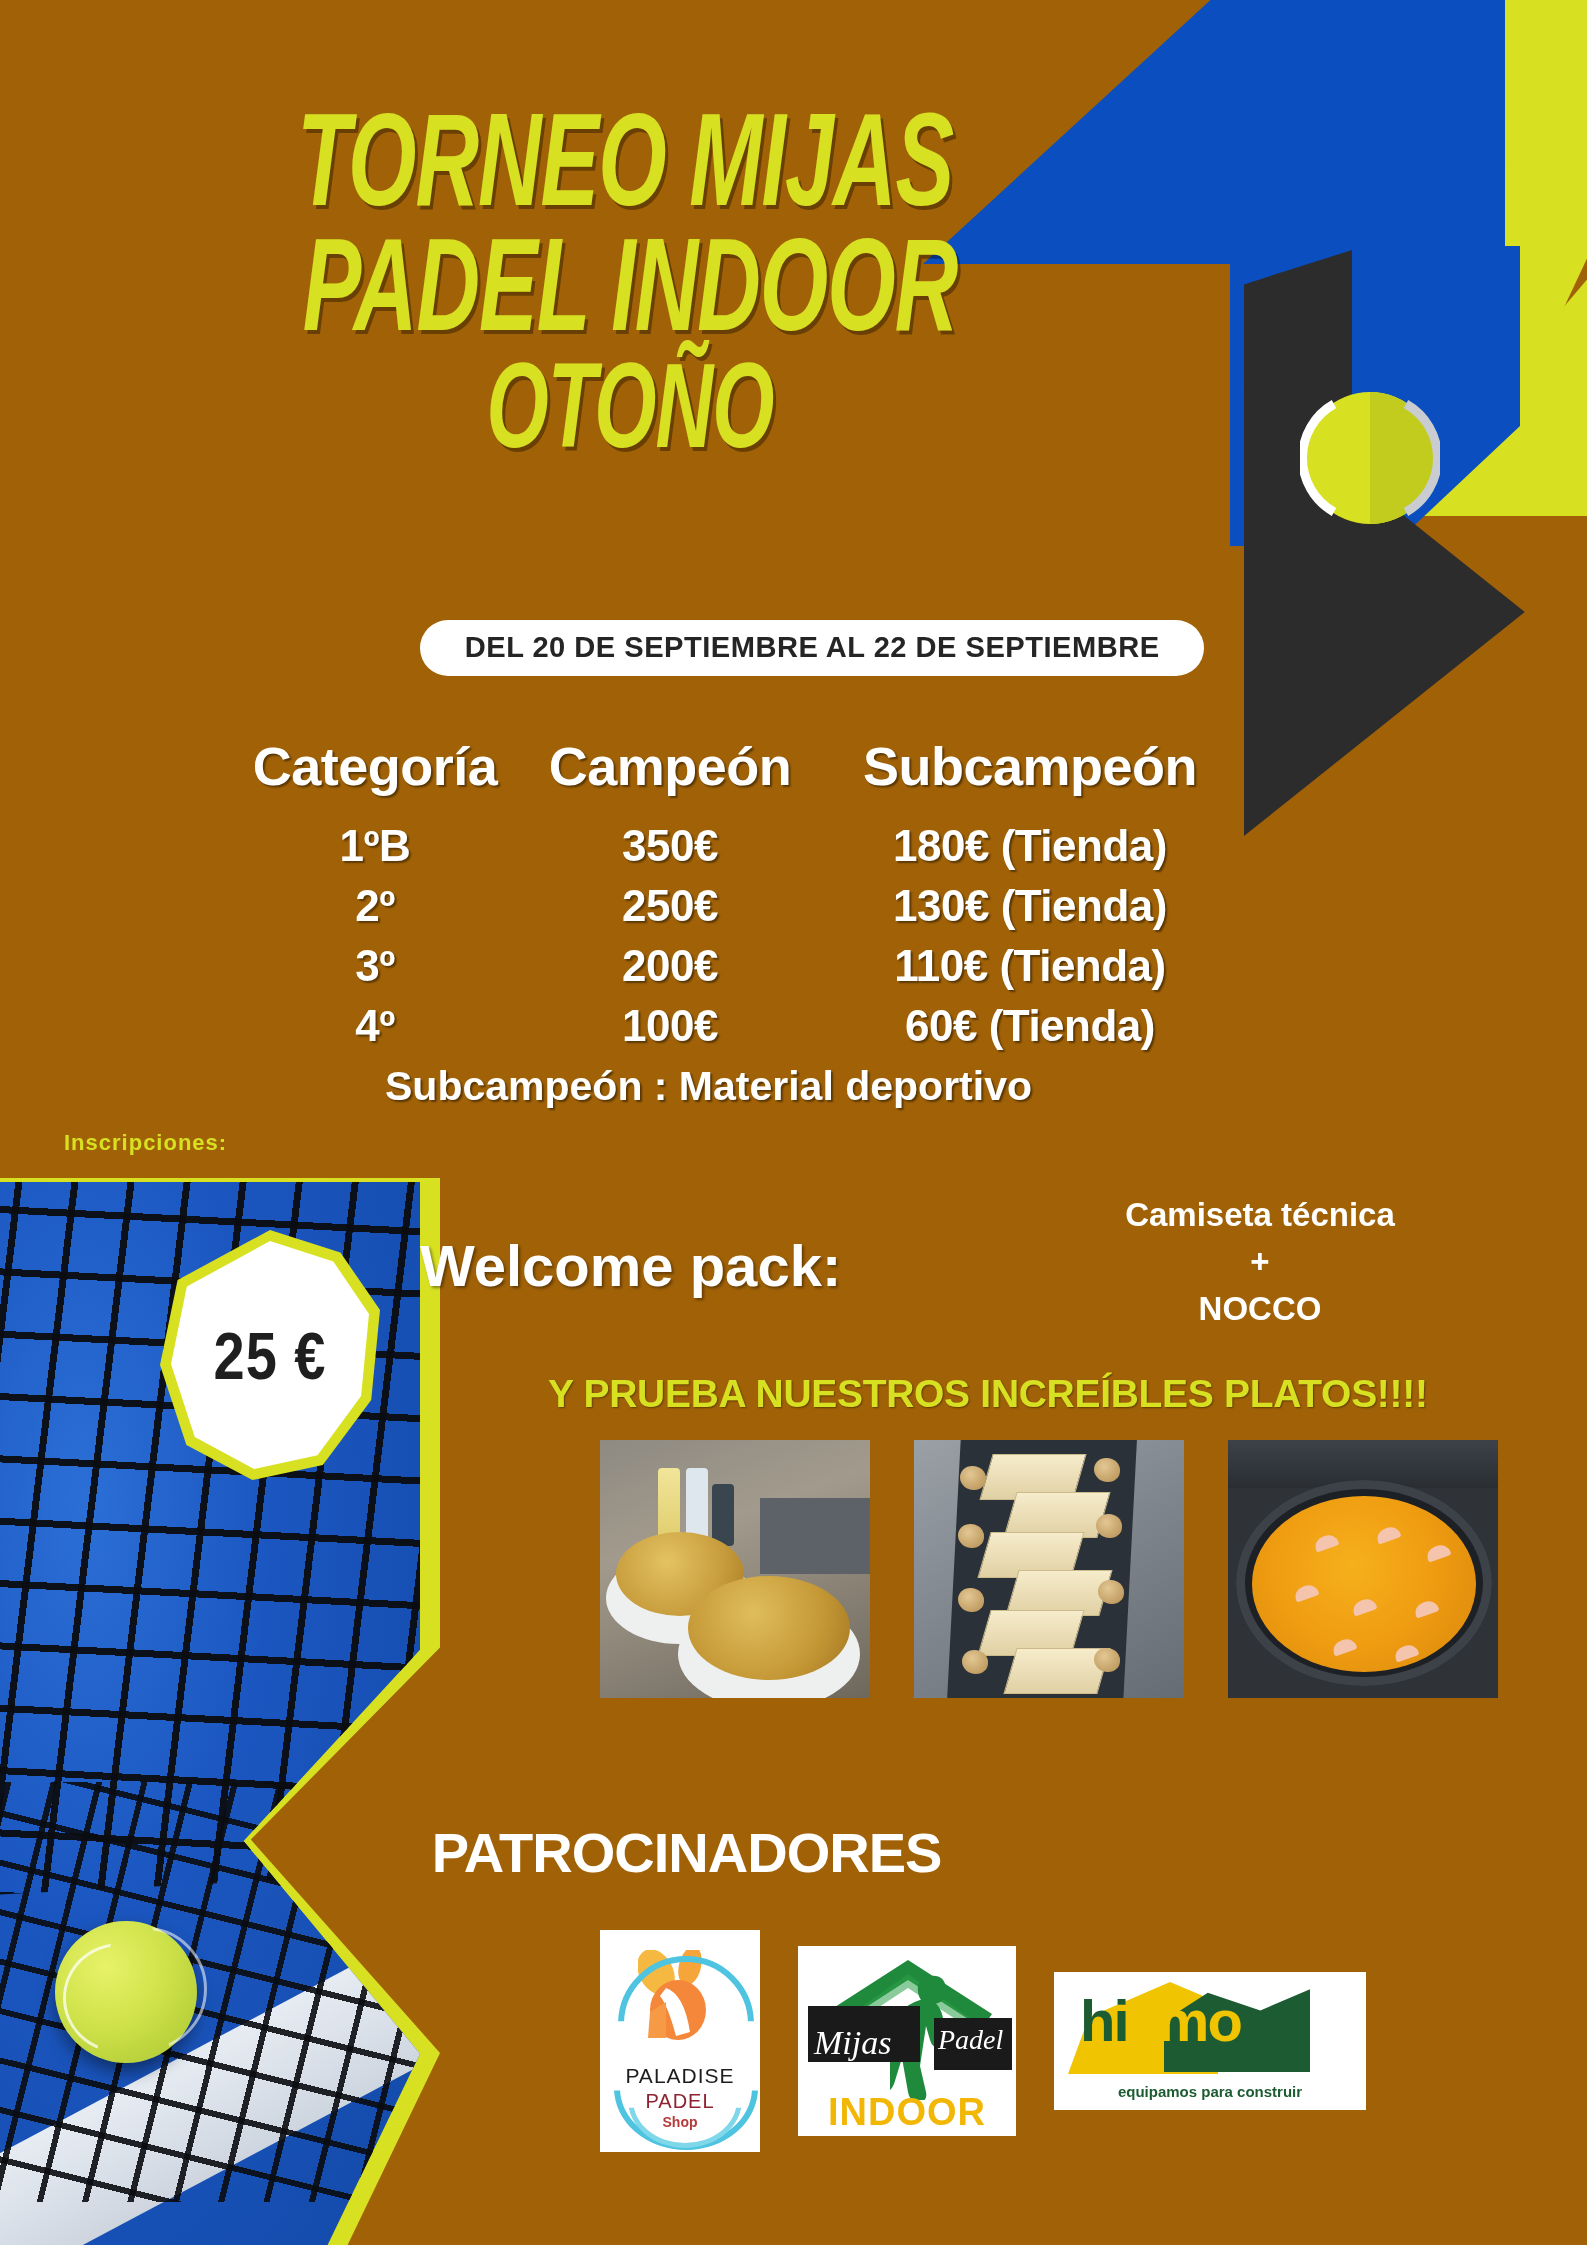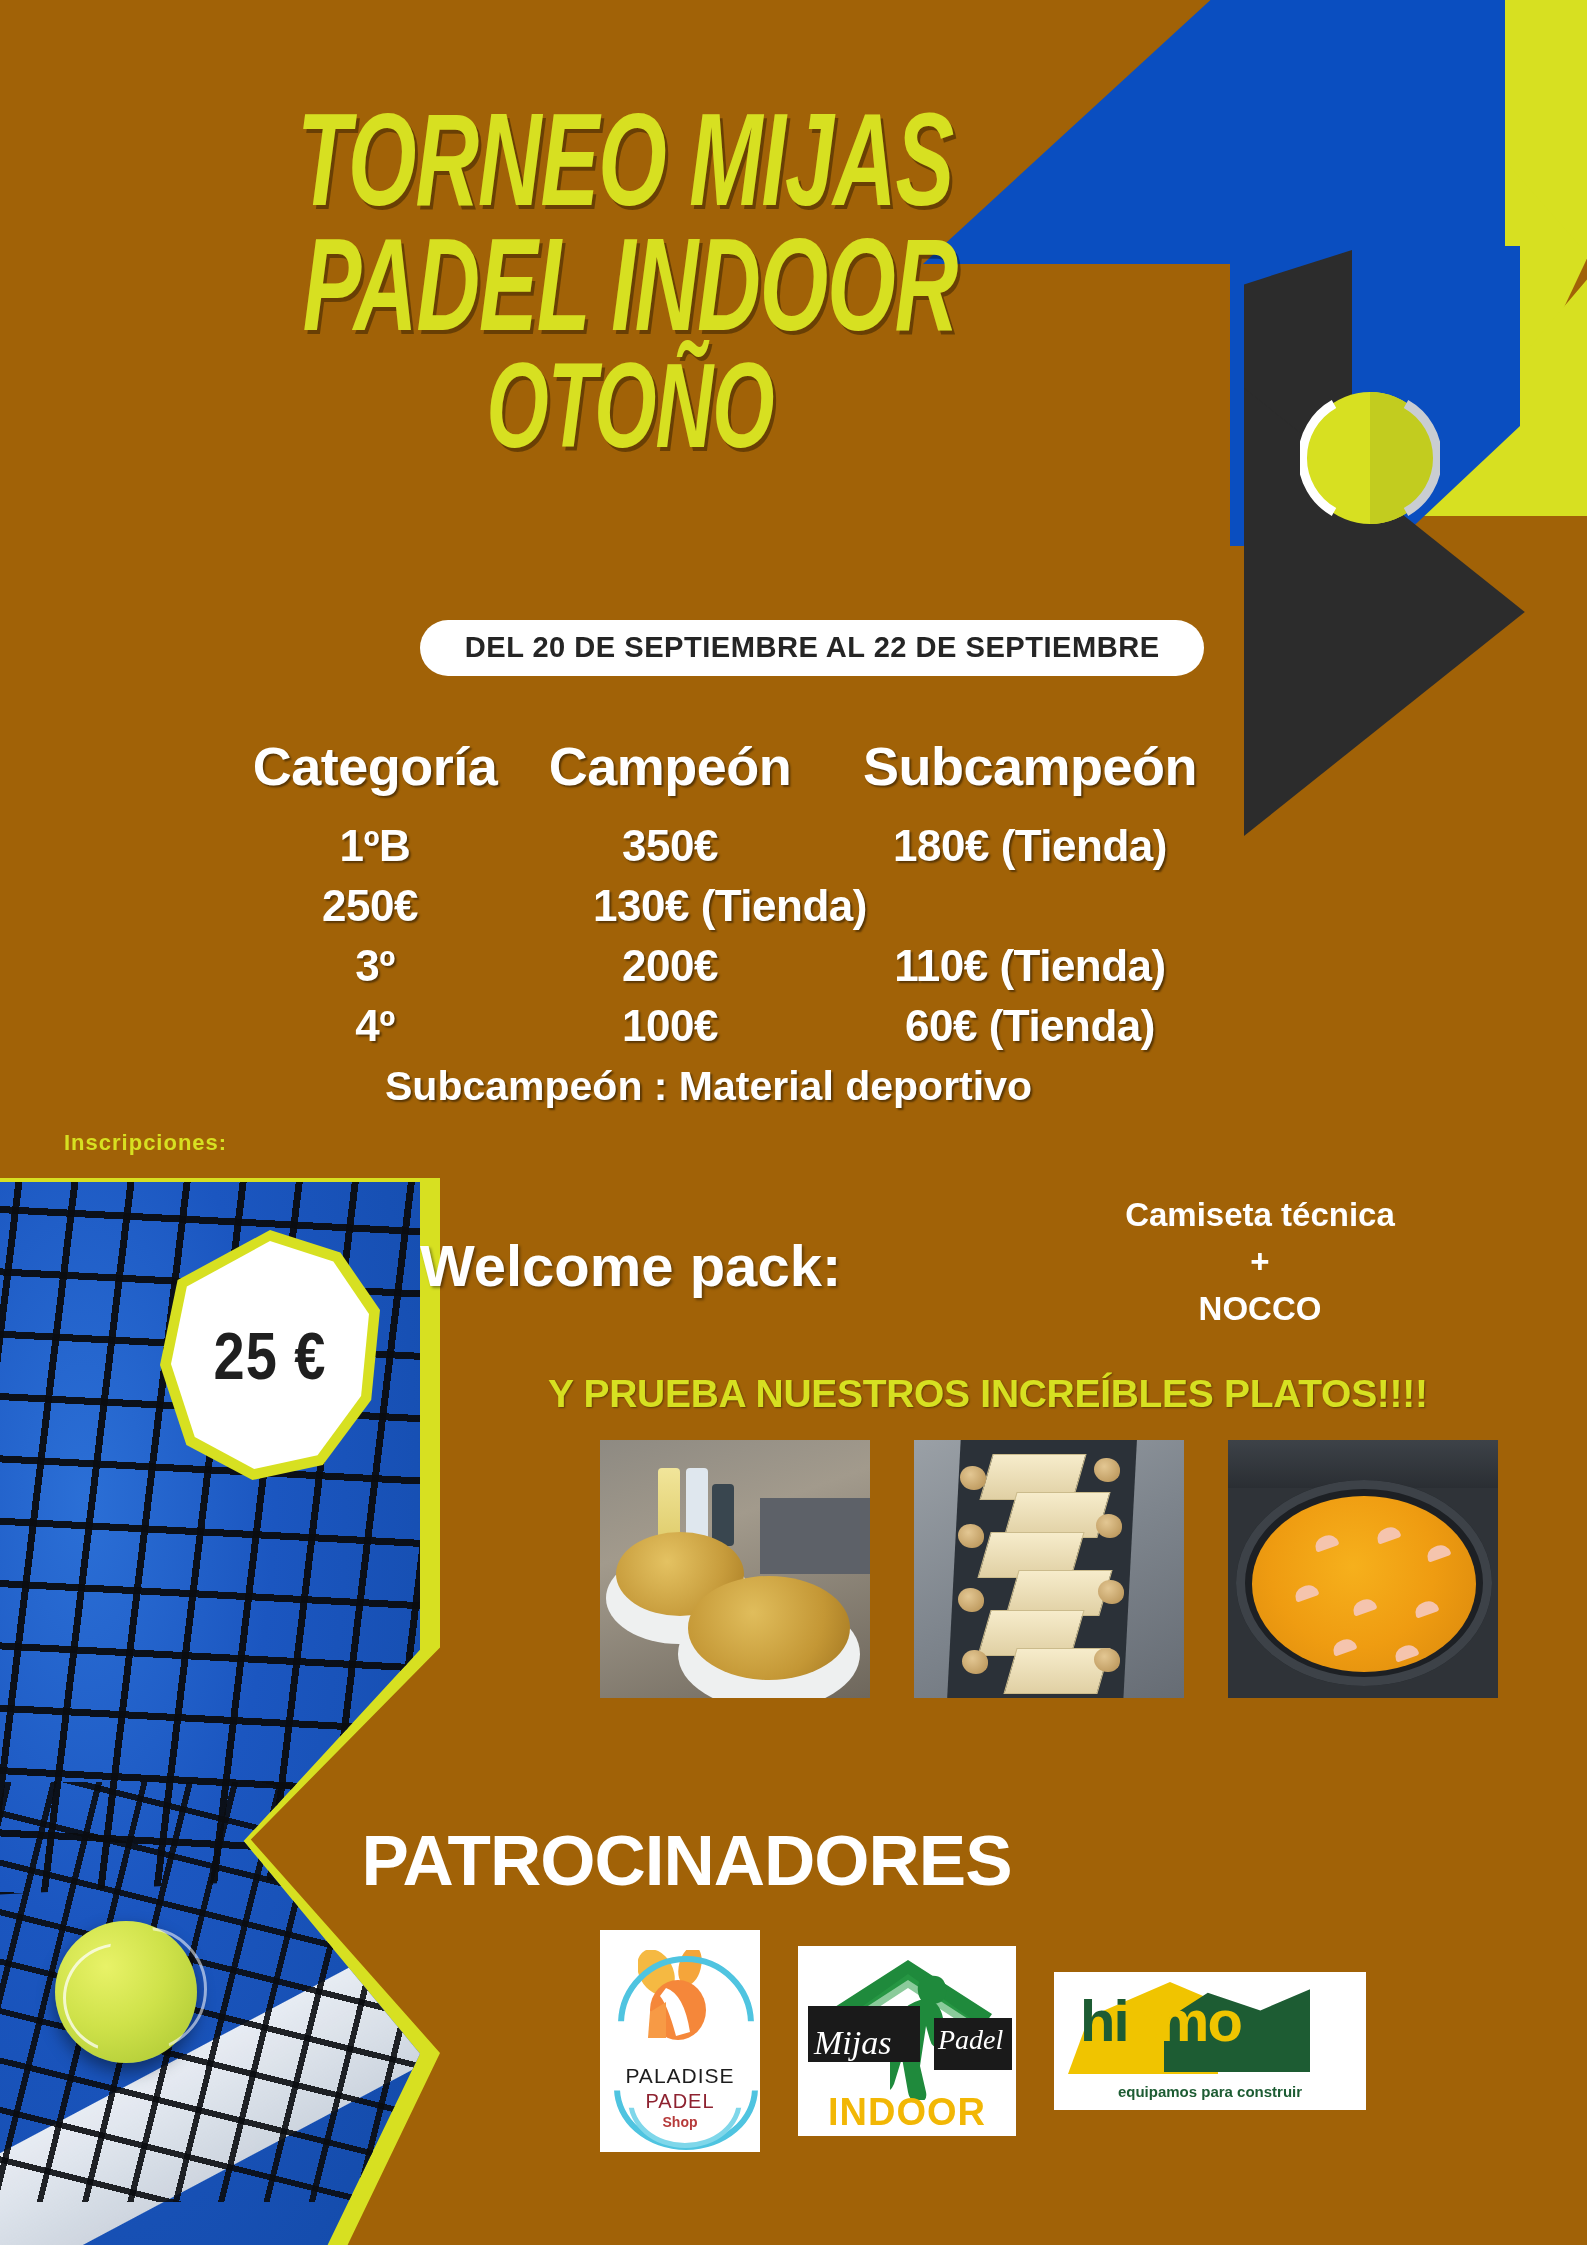--- a/index.html
+++ b/index.html
@@ -239,21 +239,21 @@
   .food-3{background:#2f3338;}
   .food-3 .pan{position:absolute;left:8px;top:40px;width:256px;height:206px;border-radius:50%;background:#1d2024;box-shadow:inset 0 0 0 9px #3d4248;}
   .food-3 .rice{position:absolute;left:24px;top:56px;width:224px;height:176px;border-radius:50%;
     background:radial-gradient(circle at 45% 40%, #f6b01c 0%, #ef9c11 50%, #d8870c 100%);}
   .food-3 .shr{position:absolute;width:24px;height:13px;border-radius:12px 12px 3px 3px;background:#f5c4ad;transform:rotate(-20deg);}
   .food-3 .top{position:absolute;left:0;top:0;width:270px;height:48px;background:linear-gradient(#3d4248,#2a2e33);}
 
   
   .patro{
     position:absolute;left:0;top:1820px;width:1373px;text-align:center;z-index:13;
-    color:#ffffff;font-size:71px;font-weight:bold;letter-spacing:-1px;
+    color:#ffffff;font-size:56px;font-weight:bold;letter-spacing:-1px;
   }
   .logos{position:absolute;left:600px;top:1930px;z-index:13;display:flex;align-items:center;gap:38px;}
 
   .logo{background:#ffffff;position:relative;overflow:hidden;}
   .logo-paladise{width:160px;height:222px;}
   .logo-mijas{width:218px;height:190px;}
   .logo-hiemo{width:312px;height:138px;}
 
   
   .pl-bee{position:absolute;left:38px;top:20px;width:84px;height:90px;}
@@ -317,20 +317,21 @@
       <div class="th c2">Campeón</div>
       <div class="th c3">Subcampeón</div>
     </div>
 
     <div class="trow drow">
       <div class="td c1">1ºB</div>
       <div class="td c2">350€</div>
       <div class="td c3">180€ (Tienda)</div>
     </div>
     <div class="trow drow">
+      <div class="td c1">2º</div>
       <div class="td c2">250€</div>
       <div class="td c3">130€ (Tienda)</div>
     </div>
     <div class="trow drow">
       <div class="td c1">3º</div>
       <div class="td c2">200€</div>
       <div class="td c3">110€ (Tienda)</div>
     </div>
     <div class="trow drow">
       <div class="td c1">4º</div>

